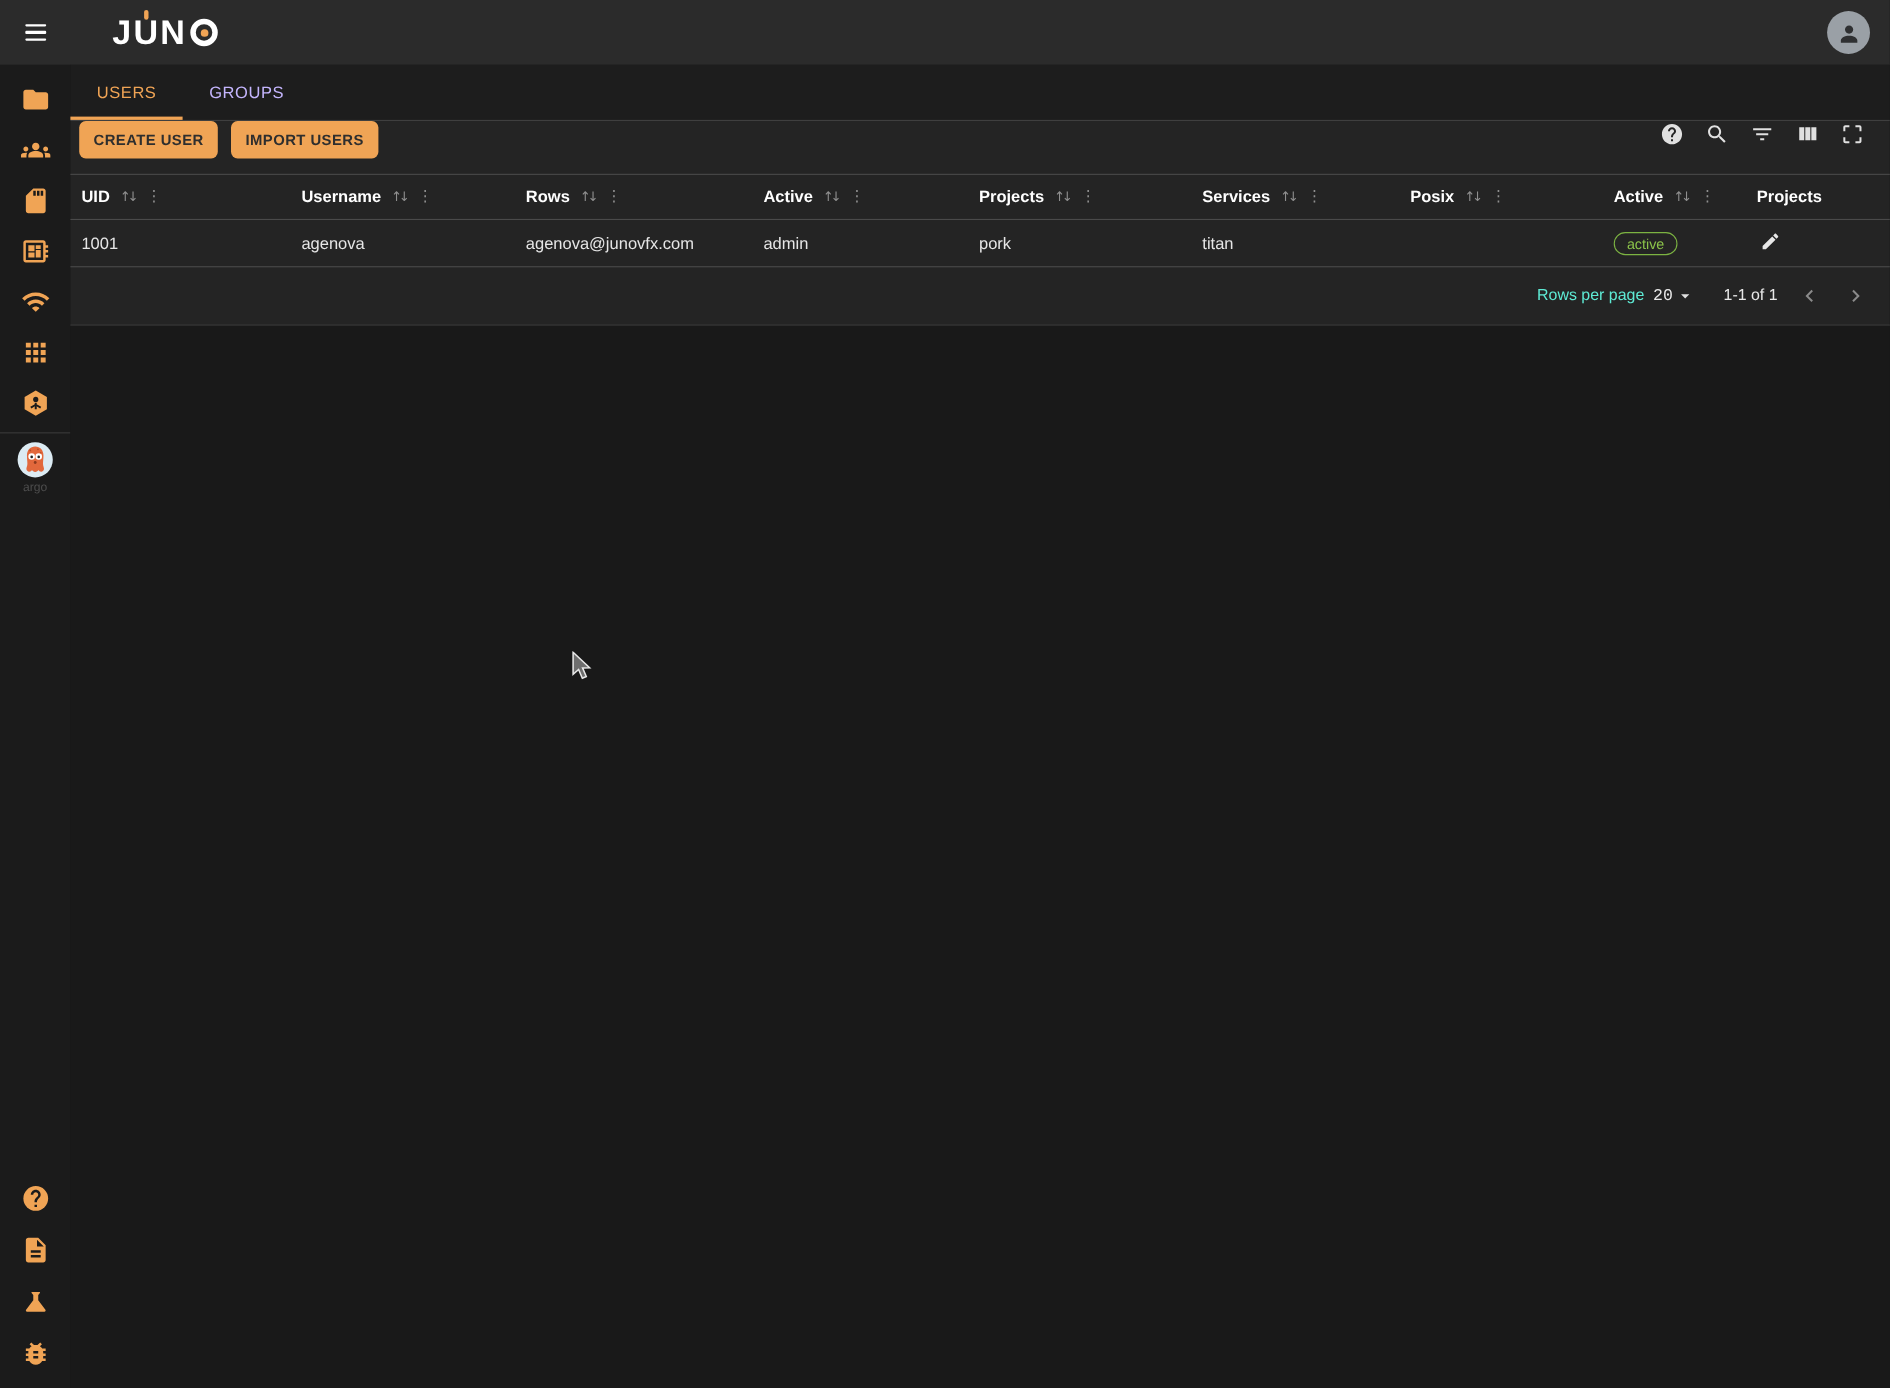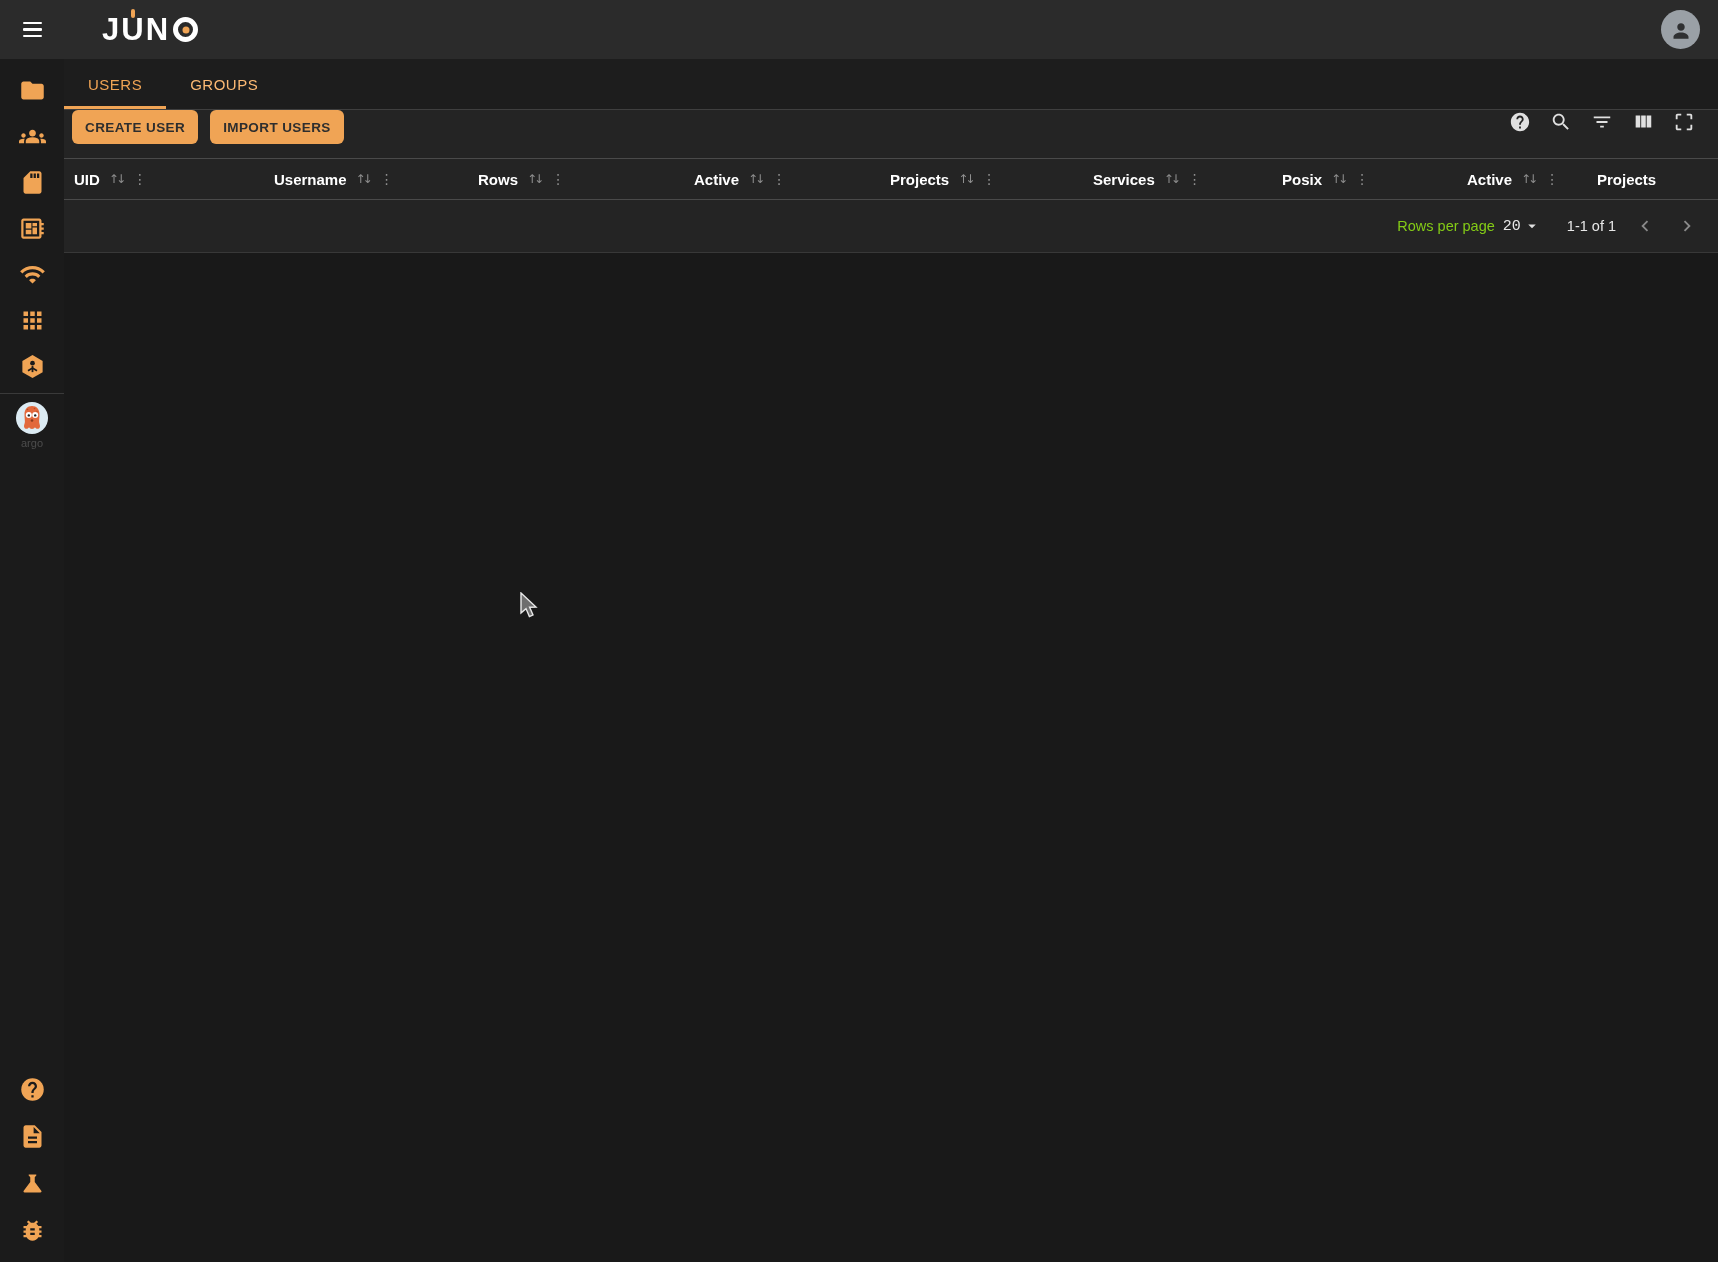--- a/index.html
+++ b/index.html
@@ -44,21 +44,21 @@
   .argo-label{ font-size:11px; color:#4d4d4d; margin-top:1px; }
   .side-bottom{ margin-top:auto; padding-bottom:8px; display:flex; flex-direction:column; }
   .side-bottom .side-item{ height:47px; }
 
   
   .main{ position:absolute; left:64px; top:59px; width:1654px; height:1203px; background:#191919; }
 
   .tabbar{ height:51px; background:var(--tabbar); display:flex; align-items:stretch;
     border-bottom:1px solid #3f3f3f; }
   .tab{ padding:0 24px; display:flex; align-items:center; font-size:15px; font-weight:500;
-    letter-spacing:0.5px; color:#fdba74; cursor:pointer; position:relative; background:none; border:none;
+    letter-spacing:0.5px; color:#c4b5fd; cursor:pointer; position:relative; background:none; border:none;
     font-family:"Liberation Sans", sans-serif; }
   .tab.active{ color:var(--accent); }
   .tab.active::after{ content:""; position:absolute; left:0; right:0; bottom:0; height:3px; background:var(--accent); }
 
   .card{ background:var(--card); border-bottom:1px solid #383838; }
 
   .actions-row{ height:48px; display:flex; align-items:flex-start; padding-left:8px; }
   .btn{ height:34px; padding:0 13px; background:var(--accent); border:none; border-radius:6px;
     color:#2e2e2e; font-weight:bold; font-size:13.5px; letter-spacing:0.4px; cursor:pointer;
     font-family:"Liberation Sans", sans-serif; }
@@ -76,21 +76,21 @@
   .dots{ margin-left:10px; color:var(--muted); font-size:14px; cursor:pointer; background:none; border:none;
     font-family:"DejaVu Sans", sans-serif; }
   .trow{ height:43px; border-bottom:1px solid var(--line); }
   .td{ display:flex; align-items:center; padding-left:10px; color:#e6e6e6; font-size:15px; }
   .badge{ display:inline-block; padding:2px 11px; border:1px solid #7cb342; color:#8bc34a;
     border-radius:12px; font-size:13px; }
   .edit-btn{ background:none; border:none; cursor:pointer; width:24px; height:24px; }
   .edit-btn svg{ width:19px; height:19px; fill:#e8e8e8; }
 
   .pagination{ height:52px; display:flex; align-items:center; justify-content:flex-end; padding-right:18px; }
-  .pg-label{ color:#84cc16; font-size:14.5px; }
+  .pg-label{ color:#5eead4; font-size:14.5px; }
   .pg-select{ display:flex; align-items:center; margin-left:8px; cursor:pointer; background:none; border:none;
     color:var(--txt); font-size:15px; font-family:Liberation Mono, monospace; }
   .pg-select svg{ width:18px; height:18px; fill:#e0e0e0; margin-left:2px; }
   .pg-range{ color:var(--txt); font-size:14.5px; margin-left:26px; }
   .pg-nav{ background:none; border:none; cursor:default; width:26px; height:26px; margin-left:16px;
     display:flex; align-items:center; justify-content:center; }
   .pg-nav svg{ width:22px; height:22px; fill:#8a8a8a; }
 
   .cursor{ position:absolute; left:519px; top:592px; pointer-events:none; }
 </style>
@@ -279,20 +279,39 @@
       <div class="th">
         <span>Active</span>
         <button class="sort">↑↓</button>
         <button class="dots">⋮</button>
       </div>
       <div class="th">
         <span>Projects</span>
       </div>
     </div>
 
+    <div class="grid trow">
+      <div class="td">1001</div>
+      <div class="td">agenova</div>
+      <div class="td">agenova@junovfx.com</div>
+      <div class="td">admin</div>
+      <div class="td">pork</div>
+      <div class="td">titan</div>
+      <div class="td"></div>
+      <div class="td">
+        <span class="badge">active</span>
+      </div>
+      <div class="td">
+        <button class="edit-btn">
+          <svg viewBox="0 0 24 24">
+              <path d="M3 17.25V21h3.75L17.81 9.94l-3.75-3.75L3 17.25zM20.71 7.04c.39-.39.39-1.02 0-1.41l-2.34-2.34c-.39-.39-1.02-.39-1.41 0l-1.83 1.83 3.75 3.75 1.83-1.83z"></path>
+            </svg>
+        </button>
+      </div>
+    </div>
 
     <div class="pagination">
       <span class="pg-label">Rows per page</span>
       <button class="pg-select">
         <span>20</span>
         <svg viewBox="0 0 24 24">
             <path d="M7 10l5 5 5-5z"></path>
           </svg>
       </button>
       <span class="pg-range">1-1 of 1</span>

